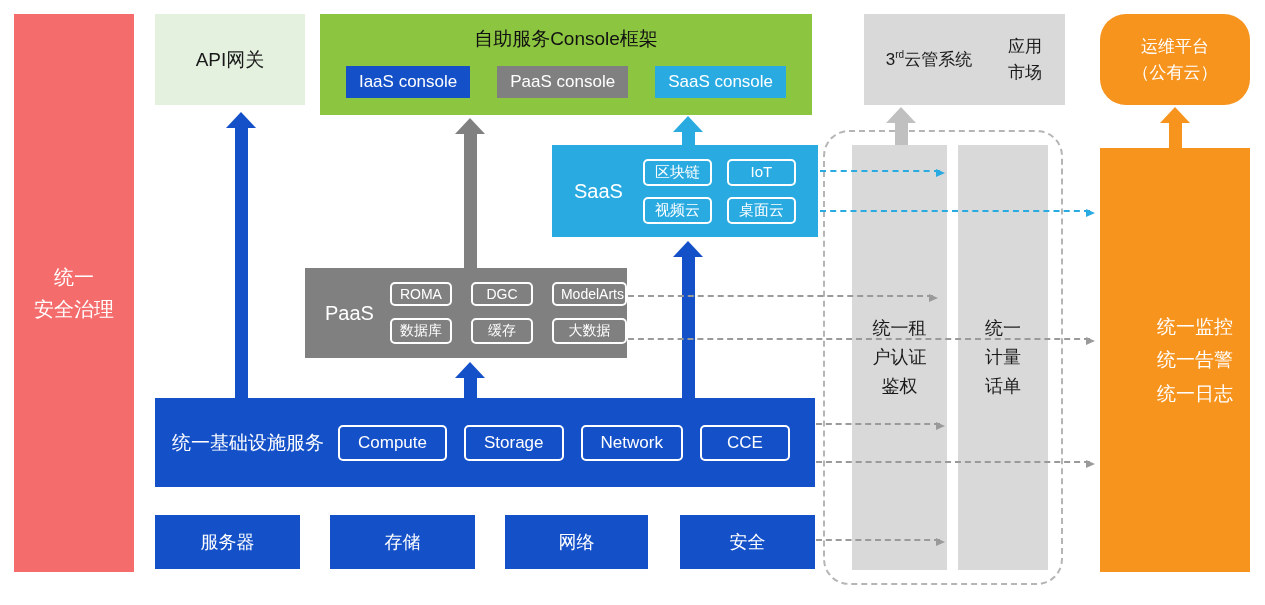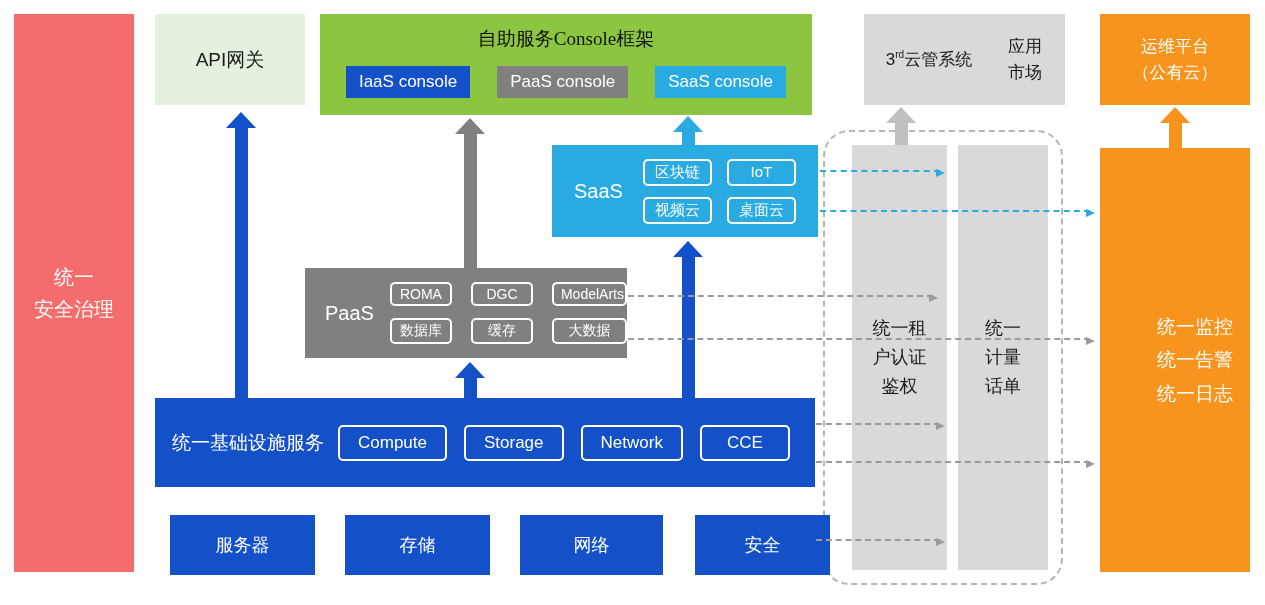--- a/index.html
+++ b/index.html
@@ -7,53 +7,53 @@
   .canvas { position:relative; width:1265px; height:605px; background:#fff; overflow:hidden; }
   .box { position:absolute; display:flex; align-items:center; justify-content:center; text-align:center; }
   .pre { white-space:pre-line; }
 
   .security-bar { left:14px; top:14px; width:120px; height:558px; background:#F56C6C; color:#fff; font-size:20px; line-height:1.6; }
 
   .api-gateway { left:155px; top:14px; width:150px; height:91px; background:#E4F1DF; color:#1a1a1a; font-size:19px; }
 
   .console-frame { left:320px; top:14px; width:492px; height:101px; background:#8CC540; color:#111;
                    flex-direction:column; justify-content:flex-start; padding-top:12px; }
-  .console-title { font-size:19px;font-family:Liberation Serif, serif; }
+  .console-title { font-size:19px; }
   .console-row { display:flex; gap:27px; margin-top:14px; }
   .console-chip { height:30px; padding:16px 13px; display:flex; align-items:center; color:#fff; font-size:17px; }
   .console-chip.c-iaas { background:#1450C8; }
   .console-chip.c-paas { background:#808080; }
   .console-chip.c-saas { background:#29ABE2; }
 
   .third-cloud { left:864px; top:14px; width:130px; height:91px; background:#D9D9D9; color:#1a1a1a; font-size:17px; }
   sup { font-size:10px; }
 
   .app-market { left:985px; top:14px; width:80px; height:91px; background:#D9D9D9; color:#1a1a1a; font-size:17px; line-height:1.5; }
 
-  .ops-platform { left:1100px; top:14px; width:150px; height:91px; background:#F7941E; color:#fff; font-size:17px; line-height:1.5; }
+  .ops-platform { left:1100px; top:14px; width:150px; height:91px; background:#F7941E; color:#fff; font-size:17px; line-height:1.5;border-radius:26px; }
 
   .saas-box { left:552px; top:145px; width:266px; height:92px; background:#29ABE2; color:#fff;
               justify-content:flex-start; padding-left:22px; gap:20px; }
   .saas-label { font-size:20px; }
   .grid2 { display:grid; grid-template-columns:auto auto; gap:11px 15px; }
   .chip { border:2px solid #fff; border-radius:5px; color:#fff; font-size:15px; padding:2px 10px; min-width:64px; text-align:center; }
 
   .paas-box { left:305px; top:268px; width:322px; height:90px; background:#808080; color:#fff;
               justify-content:flex-start; padding-left:20px; gap:16px; }
   .paas-label { font-size:20px; }
   .grid3 { display:grid; grid-template-columns:auto auto auto; gap:12px 19px; }
   .chip.sm { font-size:14px; padding:2px 7px; min-width:62px; }
 
   .infra-box { left:155px; top:398px; width:660px; height:89px; background:#1450C8; color:#fff;
                justify-content:flex-start; padding-left:17px; gap:14px; }
   .infra-label { font-size:19px; }
   .infra-chips { display:flex; gap:17px; }
   .chip.lg { font-size:17px; padding:6px 18px; min-width:90px; }
 
-  .hw { top:515px; height:60px; background:#1450C8; color:#fff; font-size:18px;margin-left:15px; }
+  .hw { top:515px; height:54px; background:#1450C8; color:#fff; font-size:18px; }
   .hw-0 { left:155px; width:145px; }
   .hw-1 { left:330px; width:145px; }
   .hw-2 { left:505px; width:143px; }
   .hw-3 { left:680px; width:135px; }
 
   .dashed-container { position:absolute; left:823px; top:130px; width:240px; height:455px;
                       border:2px dashed #b5b5b5; border-radius:26px; z-index:0; }
 
   .vbar { background:#D9D9D9; color:#1a1a1a; font-size:18px; line-height:1.6; z-index:1; }
   .auth-bar { left:840px; top:145px; width:95px; height:425px;margin-left:12px; }

